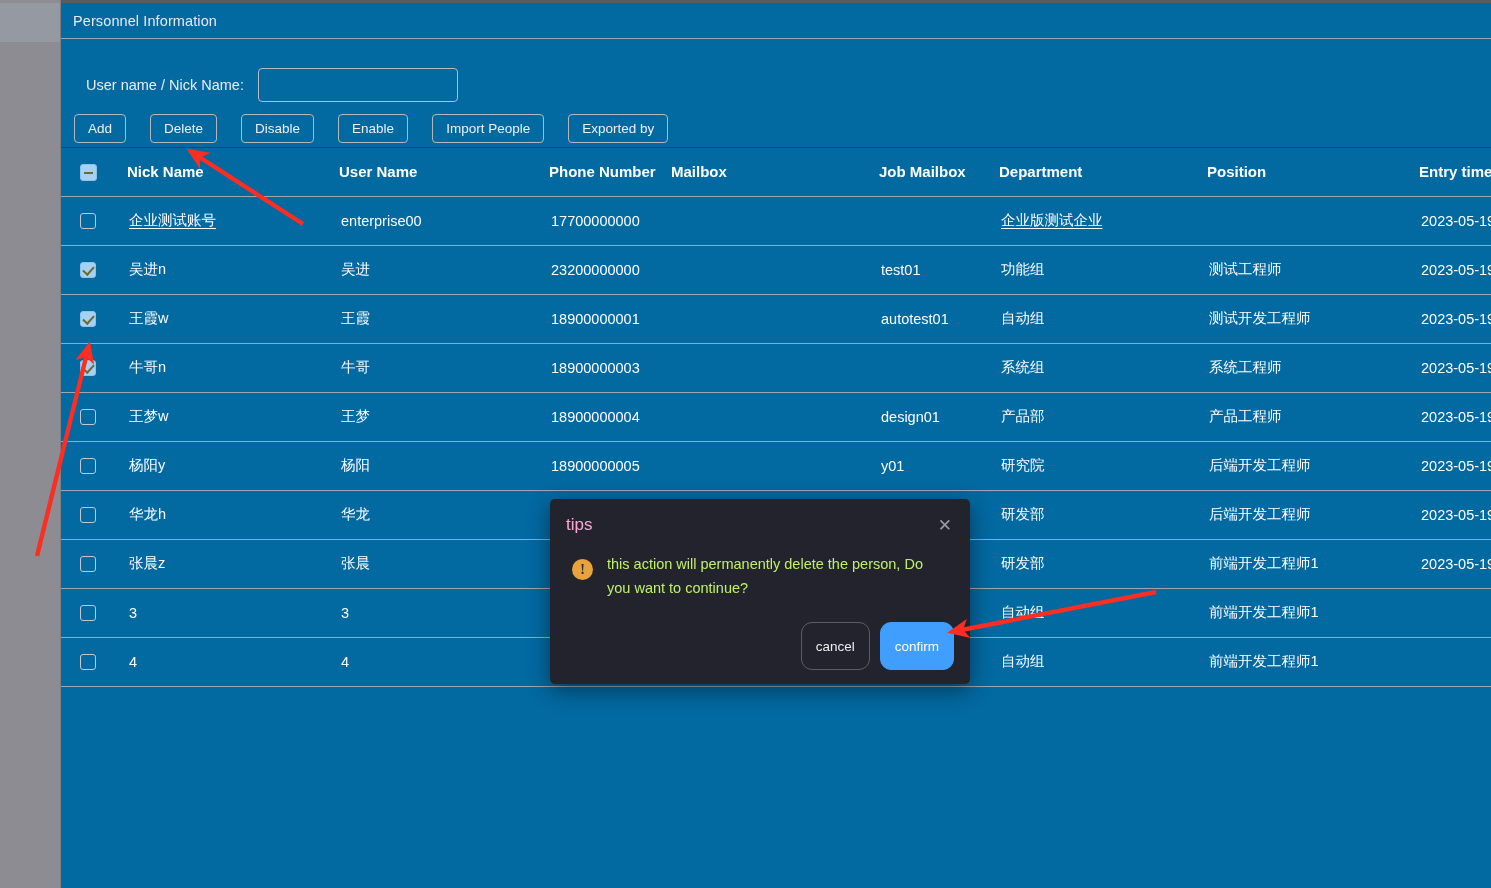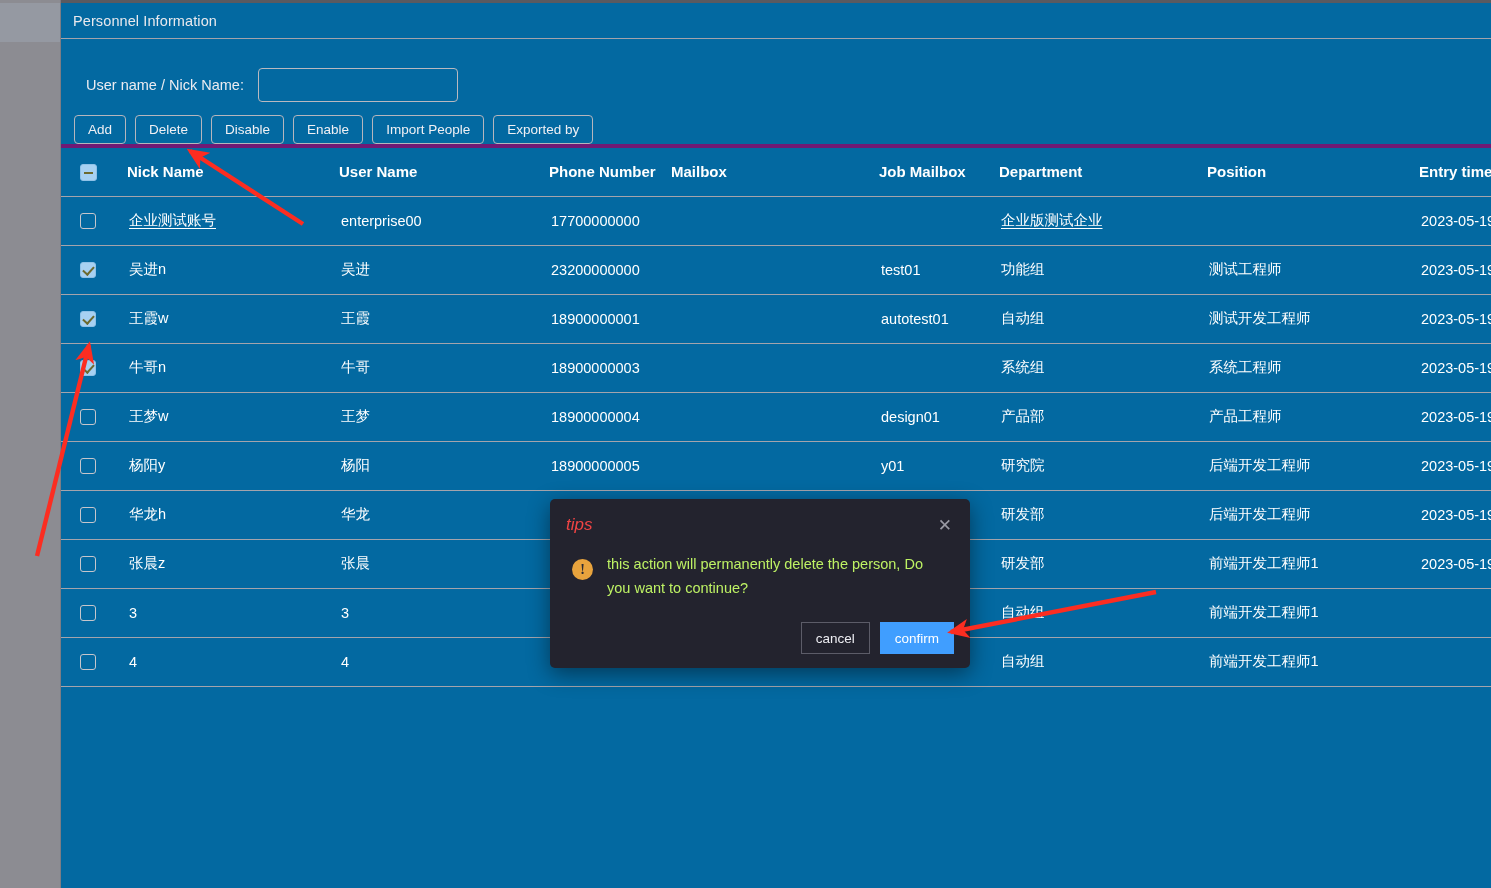--- a/index.html
+++ b/index.html
@@ -97,23 +97,23 @@
     width: 11px; height: 11px;
   }
   .chevron svg { display: block; }
 
   
   .btn-row {
     position: relative;
     height: 39px;
     padding-left: 13px;
     display: flex;
-    gap: 9px;
-    align-items: flex-end;
-    border-bottom: 4px solid #701a75;
+    gap: 24px;
+    align-items: center;
+    border-bottom: 1px solid #701a75;
   }
   .act-btn {
     height: 29px;
     border: 1px solid #b6b6bd;
     border-radius: 4px;
     background: transparent;
     color: #f0f0f4;
     font-size: 13.5px;
     font-family: "Liberation Sans", sans-serif;
     padding: 0 13px;
@@ -211,22 +211,21 @@
     padding: 16px 16px 14px 16px;
   }
   .modal-head {
     display: flex;
     align-items: flex-start;
     justify-content: space-between;
     margin-bottom: 14px;
   }
   .modal-title {
     font-size: 17px;
-    color: #ef4444;
-    font-style: italic;
+    color: #f9a8d4;
   }
   .modal-close {
     font-size: 17px;
     color: #9a9aa4;
     cursor: pointer;
     line-height: 1;
     padding: 2px 2px 2px 10px;
   }
   .modal-body {
     display: flex;
@@ -252,23 +251,23 @@
     color: #bef264;
     max-width: 342px;
   }
   .modal-foot {
     display: flex;
     justify-content: flex-end;
     gap: 10px;
     margin-top: 22px;
   }
   .m-btn {
-    height: 32px;
+    height: 48px;
     min-width: 66px;
-    border-radius: 0;
+    border-radius: 11px;
     font-size: 13.5px;
     font-family: "Liberation Sans", sans-serif;
     cursor: pointer;
     padding: 0 14px;
   }
   .m-cancel {
     background: #23232e;
     border: 1px solid #5c5c68;
     color: #ededf2;
   }

